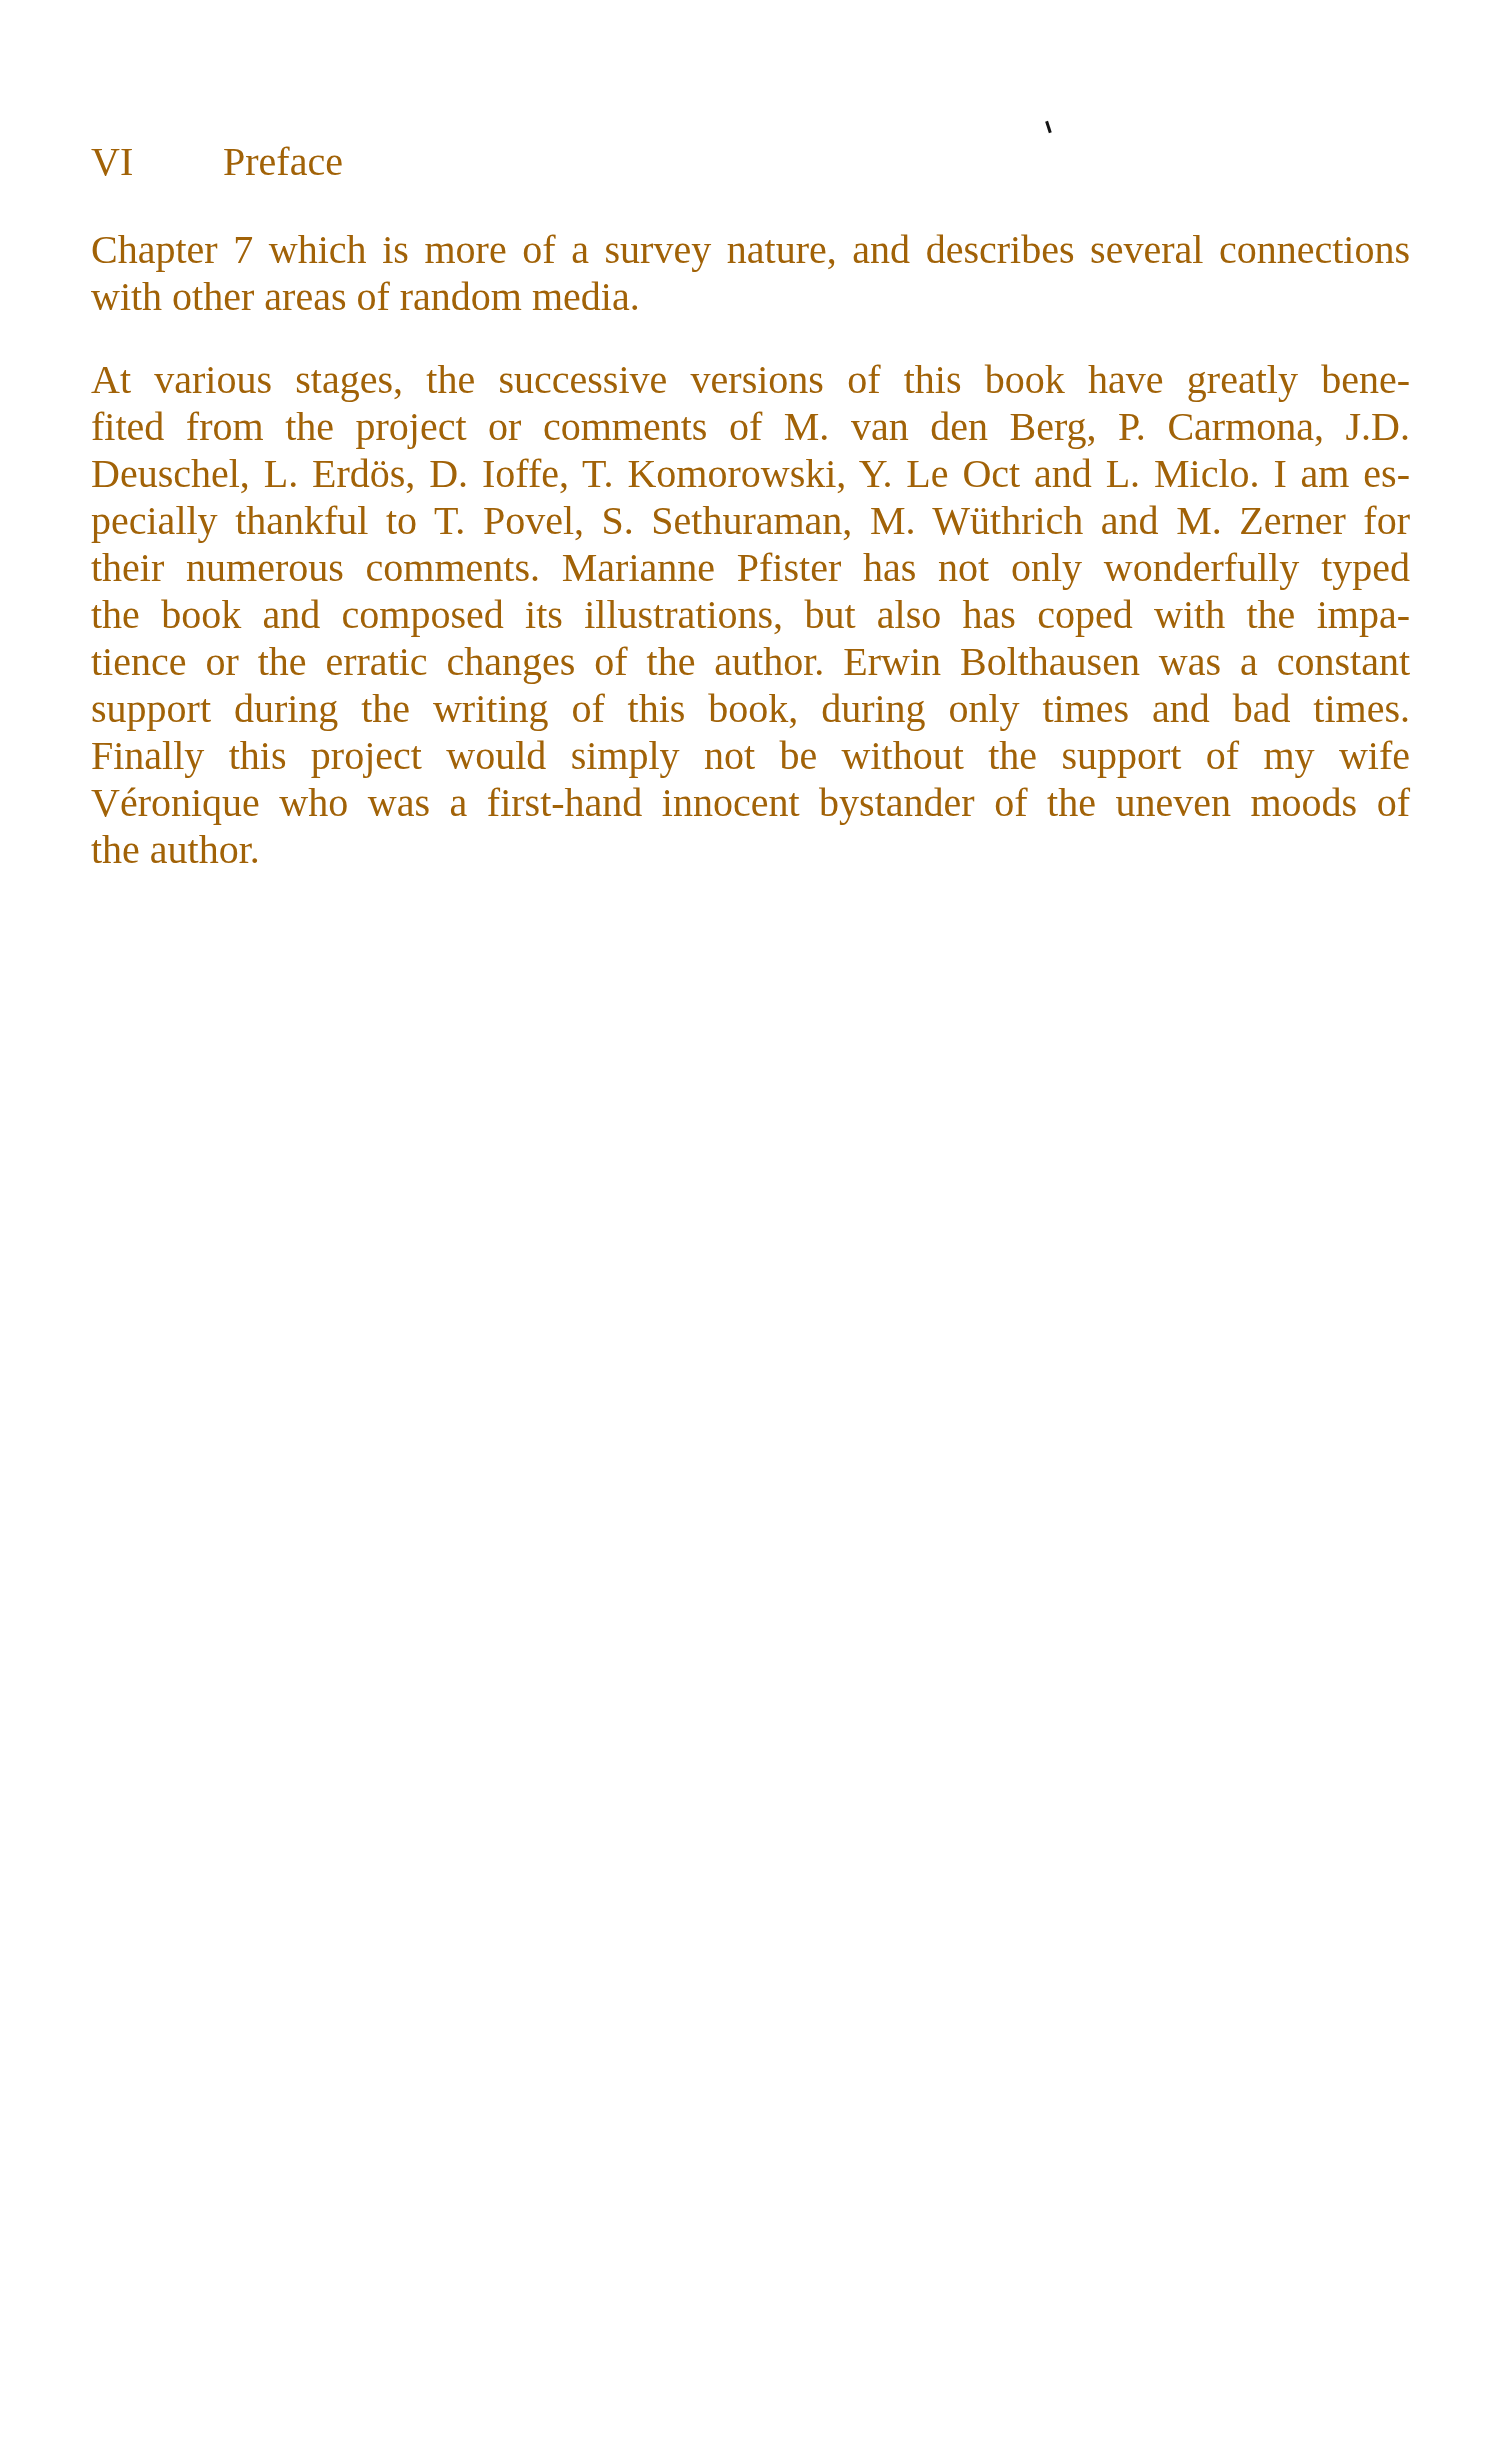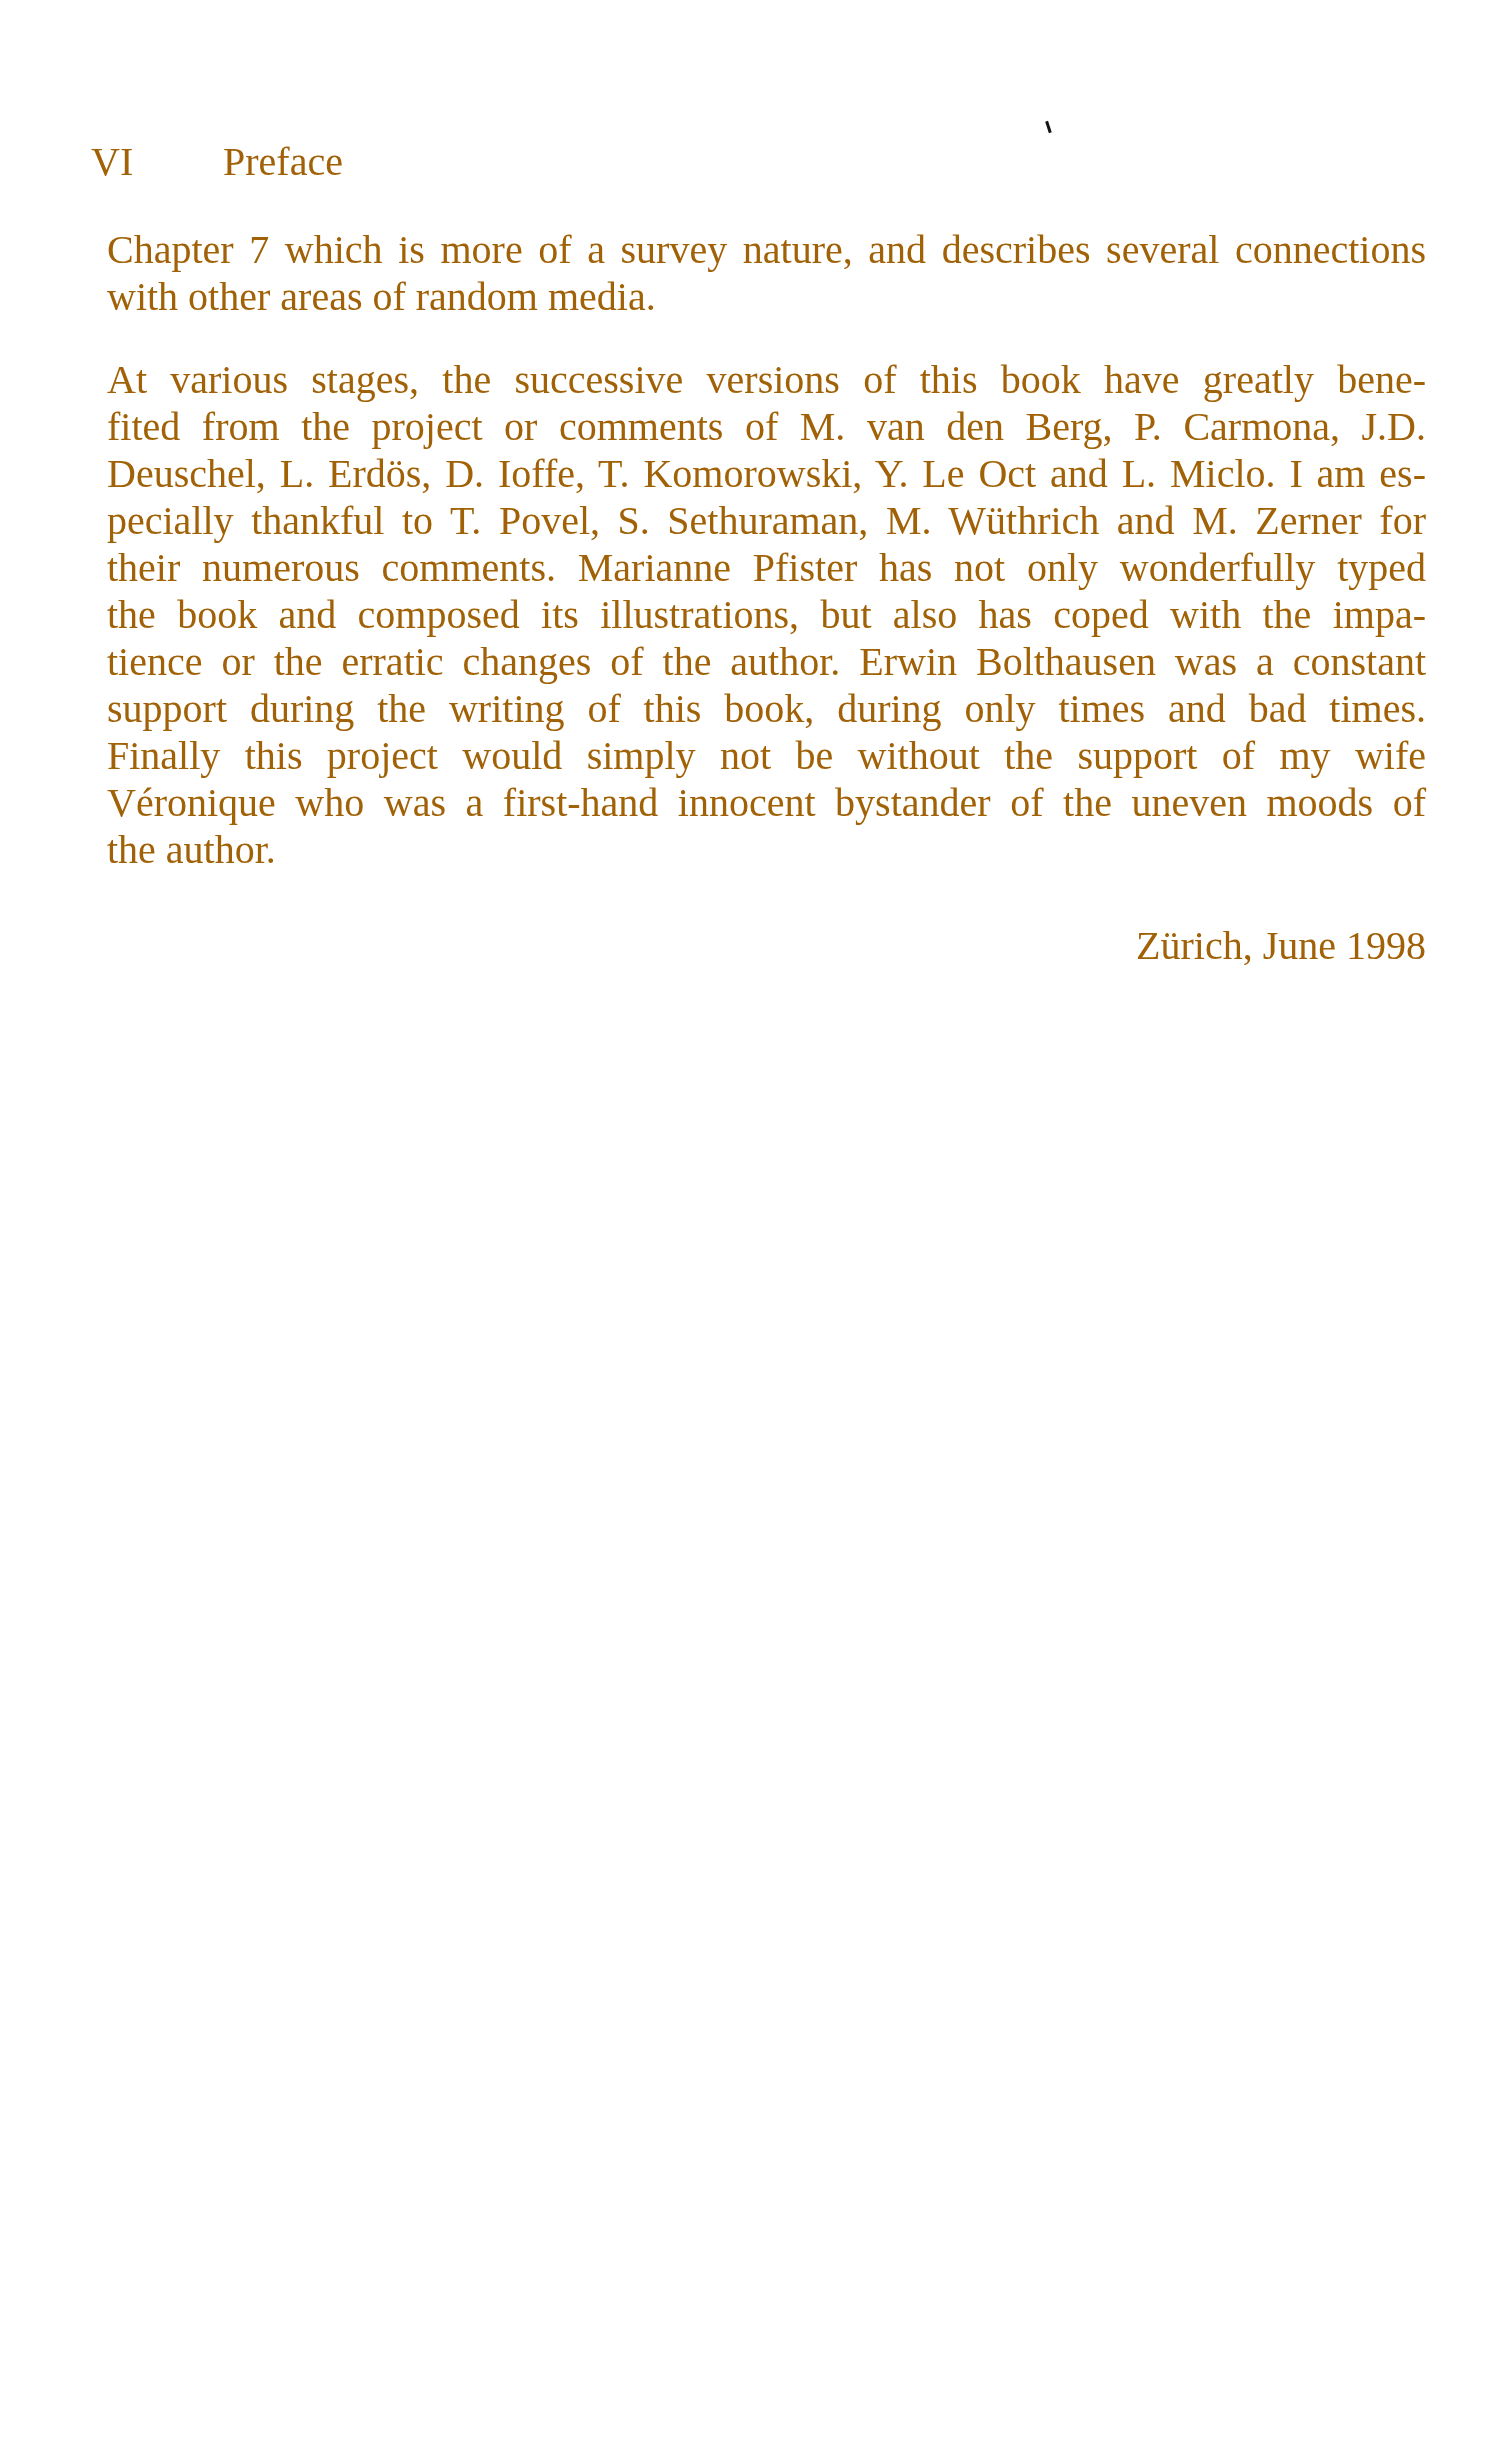--- a/index.html
+++ b/index.html
@@ -28,21 +28,20 @@
     display: inline-block;
     min-width: 132px;
   }
   .body-text {
     position: absolute;
     left: 91px;
     top: 226px;
     width: 1319px;
     font-size: 40px;
     line-height: 47px;
-    margin-left: 16px;
   }
   .para {
     margin: 0;
   }
   .para + .para {
     margin-top: 36px;
   }
   .line {
     text-align: justify;
     text-align-last: justify;
@@ -88,17 +87,16 @@
         <div class="line">Deuschel, L. Erdös, D. Ioffe, T. Komorowski, Y. Le Oct and L. Miclo. I am es-</div>
         <div class="line">pecially thankful to T. Povel, S. Sethuraman, M. Wüthrich and M. Zerner for</div>
         <div class="line">their numerous comments. Marianne Pfister has not only wonderfully typed</div>
         <div class="line">the book and composed its illustrations, but also has coped with the impa-</div>
         <div class="line">tience or the erratic changes of the author. Erwin Bolthausen was a constant</div>
         <div class="line">support during the writing of this book, during only times and bad times.</div>
         <div class="line">Finally this project would simply not be without the support of my wife</div>
         <div class="line">Véronique who was a first-hand innocent bystander of the uneven moods of</div>
         <div class="line last">the author.</div>
       </div>
-      <div class="signoff">Zürich, June 1998</div>
     </div>
 
 </div>
 
 
 </body></html>

